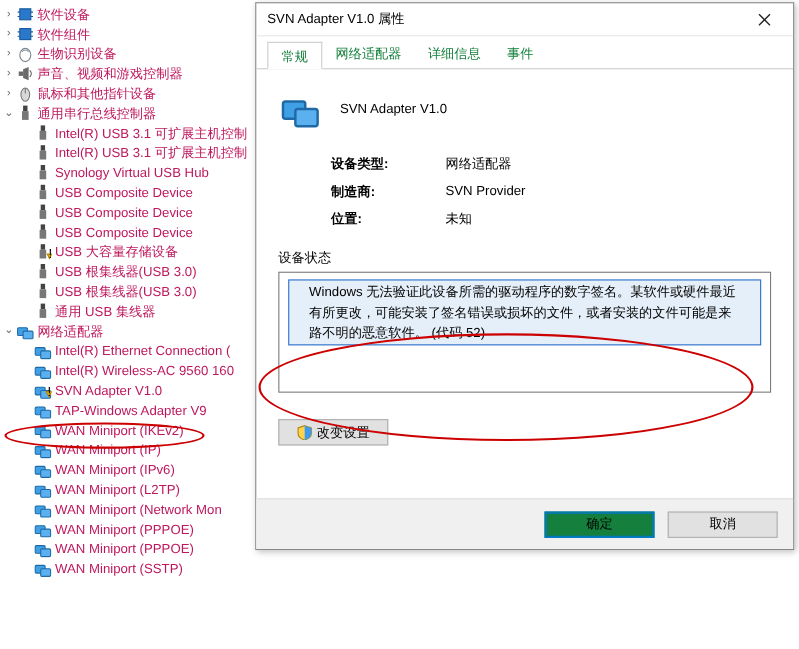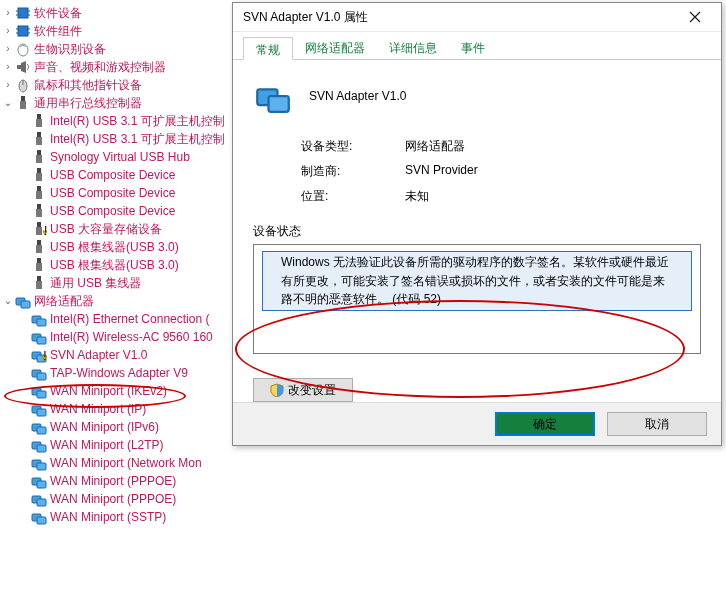--- a/index.html
+++ b/index.html
@@ -13,37 +13,37 @@
 .ticon { width: 18px; height: 16px; margin-right: 2px; display: flex; align-items: center; justify-content: center; }
 .ticon svg { display: block; }
 .lbl { color: #be185d; }
 .highlight { position: absolute; border: 2px solid #c00; border-radius: 50%; pointer-events: none; }
 
 
 .d0 { padding-left: 2px; }
 .d1 { padding-left: 18px; }
 
 
-.dialog { position: absolute; left: 232px; top: 2px; width: 490px; height: 444px; background: #fff; border: 1px solid #888; box-shadow: 2px 2px 6px rgba(0,0,0,.25); display: flex; flex-direction: column; }
+.dialog { position: absolute; left: 232px; top: 2px; width: 490px; height: 498px; background: #fff; border: 1px solid #888; box-shadow: 2px 2px 6px rgba(0,0,0,.25); display: flex; flex-direction: column; }
 .titlebar { height: 30px; display: flex; align-items: center; padding: 0 6px 0 10px; border-bottom: 1px solid #e8e8e8; }
 .title { flex: 1; font-size: 12px; }
 .close { width: 40px; height: 28px; display: flex; align-items: center; justify-content: center; cursor: pointer; }
 .close svg { stroke: #222; }
 
 .tabrow { display: flex; height: 26px; padding-left: 10px; border-bottom: 1px solid #ccc; margin-top: 4px; }
 .tab { padding: 4px 12px 0 12px; color: #15803d; cursor: pointer; }
 .tab.active { border: 1px solid #ccc; border-bottom: 1px solid #fff; background: #fff; position: relative; top: 1px; }
 
 .tabcontent { flex: 1; padding: 18px 20px 0 20px; overflow: visible; position: relative; }
 .hdr { display: flex; align-items: center; gap: 16px; margin-bottom: 24px; }
 .bigicon { width: 40px; height: 36px; }
 .hdr-name { font-size: 12px; }
 
 .kv { display: flex; margin: 8px 0 8px 48px; }
-.kv .k { width: 104px; }
+.kv .k { width: 104px; font-weight: bold; }
 .kv .v { }
 
 .statusbox { margin-top: 18px; }
 .status-lbl { margin: 0 0 4px 0; }
 .statusfield { border: 1px solid #7a7a7a; padding: 6px 8px; height: 110px; font-size: 12px; line-height: 1.55; position: relative; }
 .statusfield .sel { background: rgba(0,100,200,.10); border: 1px solid #2a6fc9; display: block; padding: 1px 18px; }
 
 .btnrow1 { margin-top: 24px; }
 .btn { min-width: 100px; height: 24px; background: #e1e1e1; border: 1px solid #adadad; cursor: pointer; padding: 0 12px; display: inline-flex; align-items: center; justify-content: center; }
 .btn.accent { background: #15803d; border: 1px solid #0078d7; box-shadow: 0 0 0 1px #0078d7 inset; }

